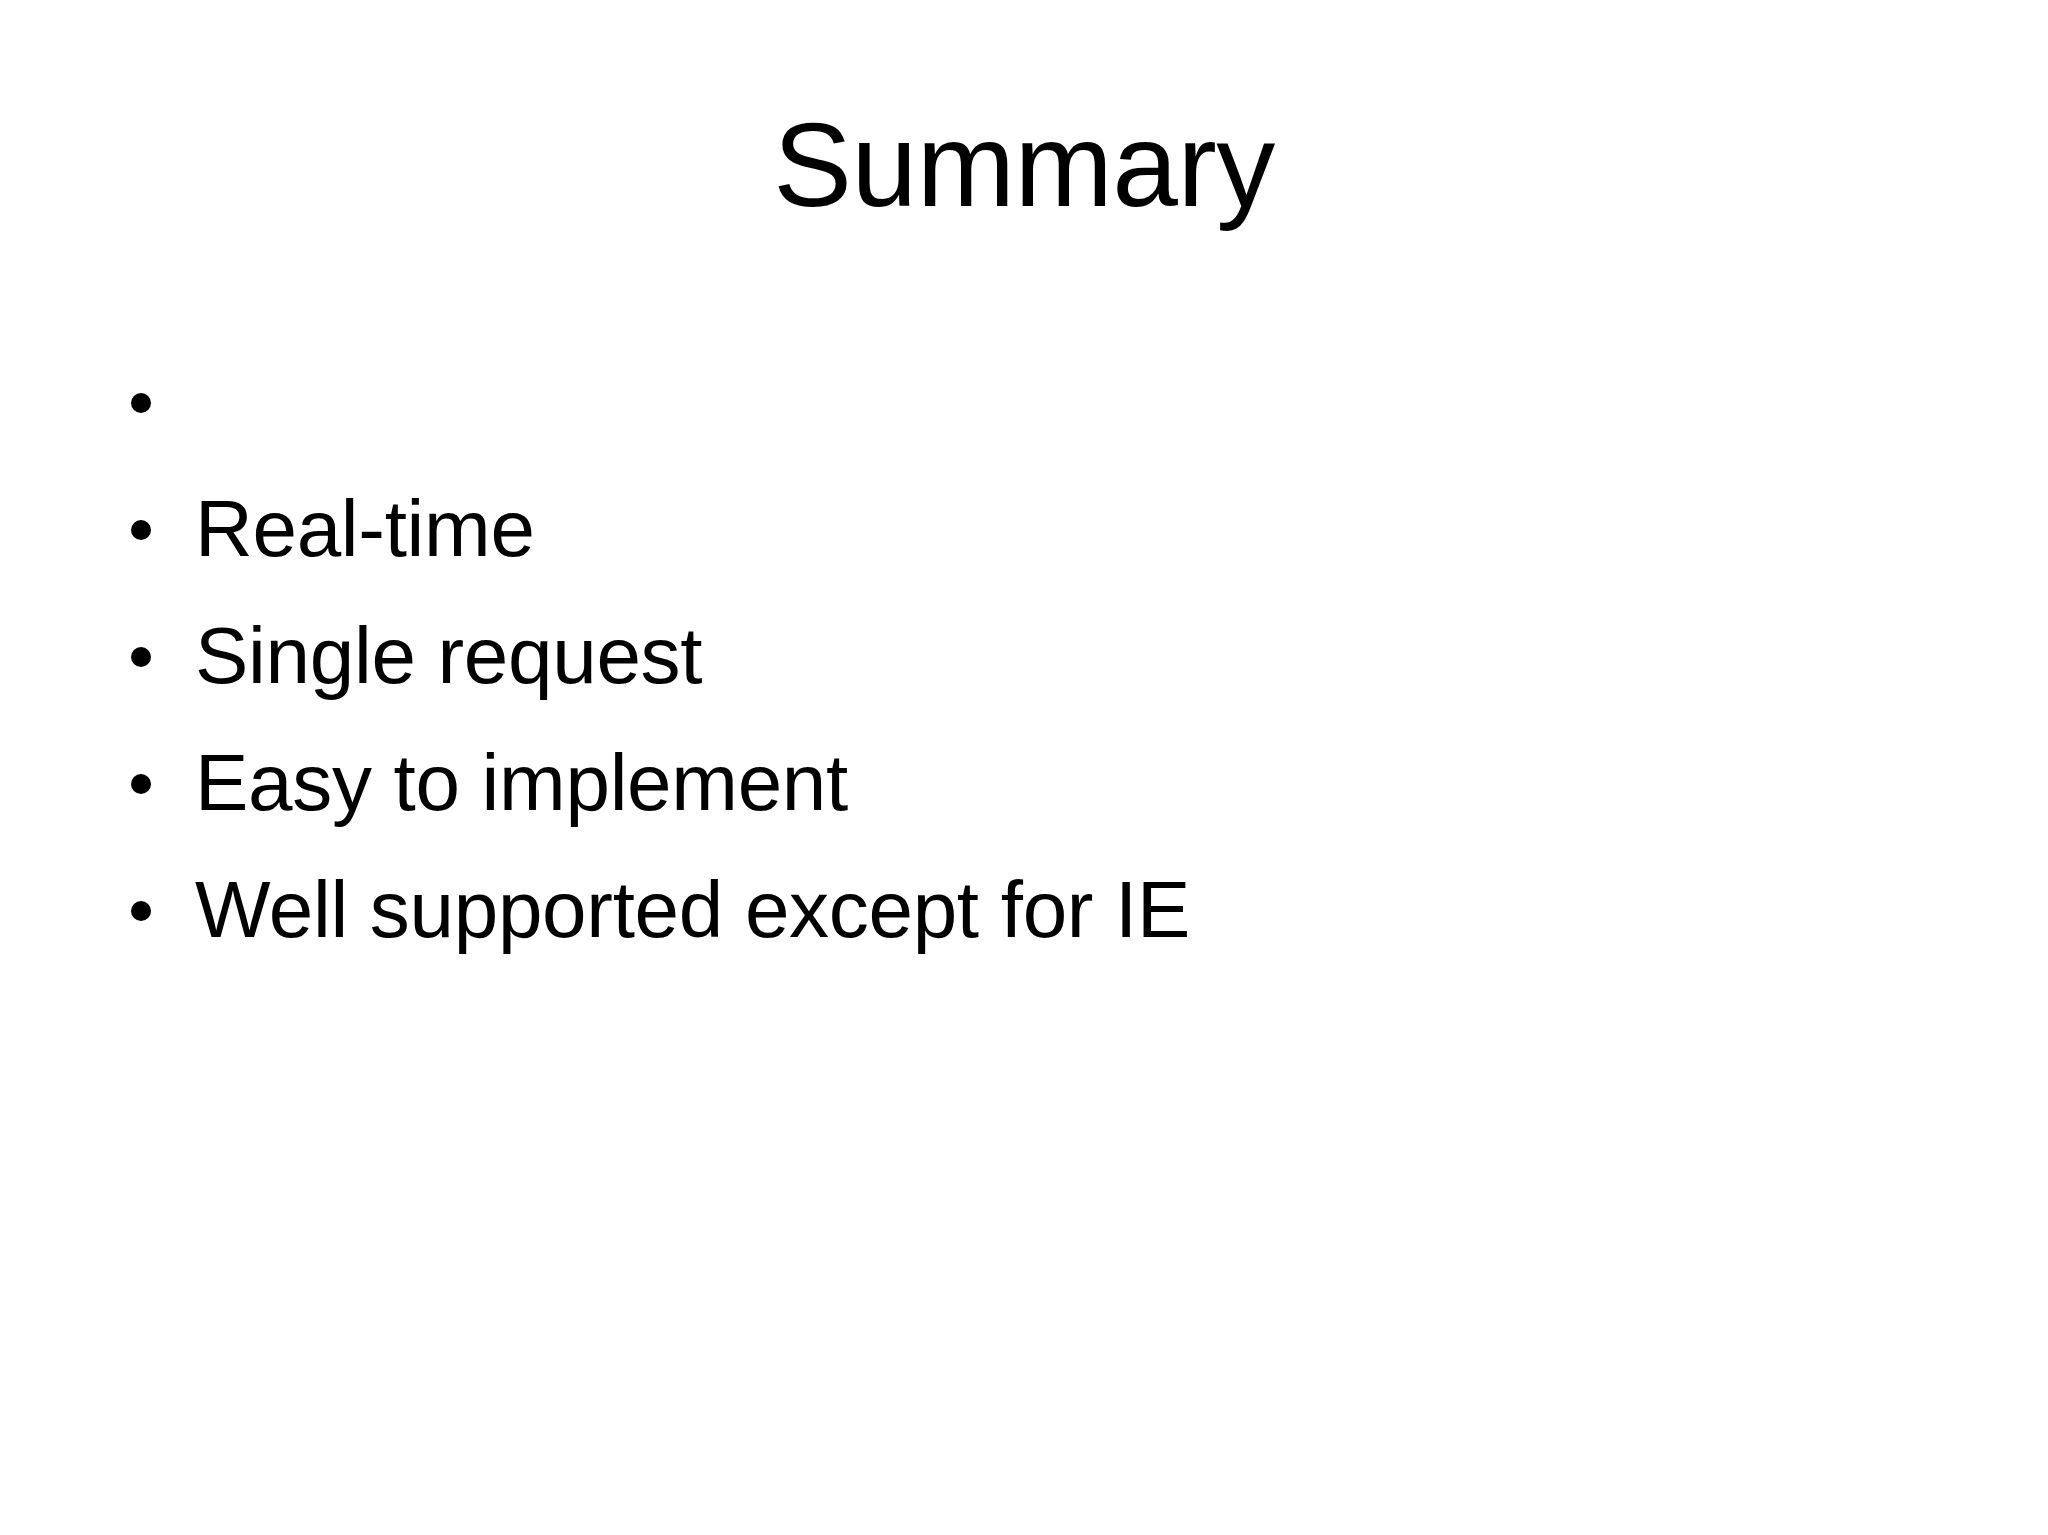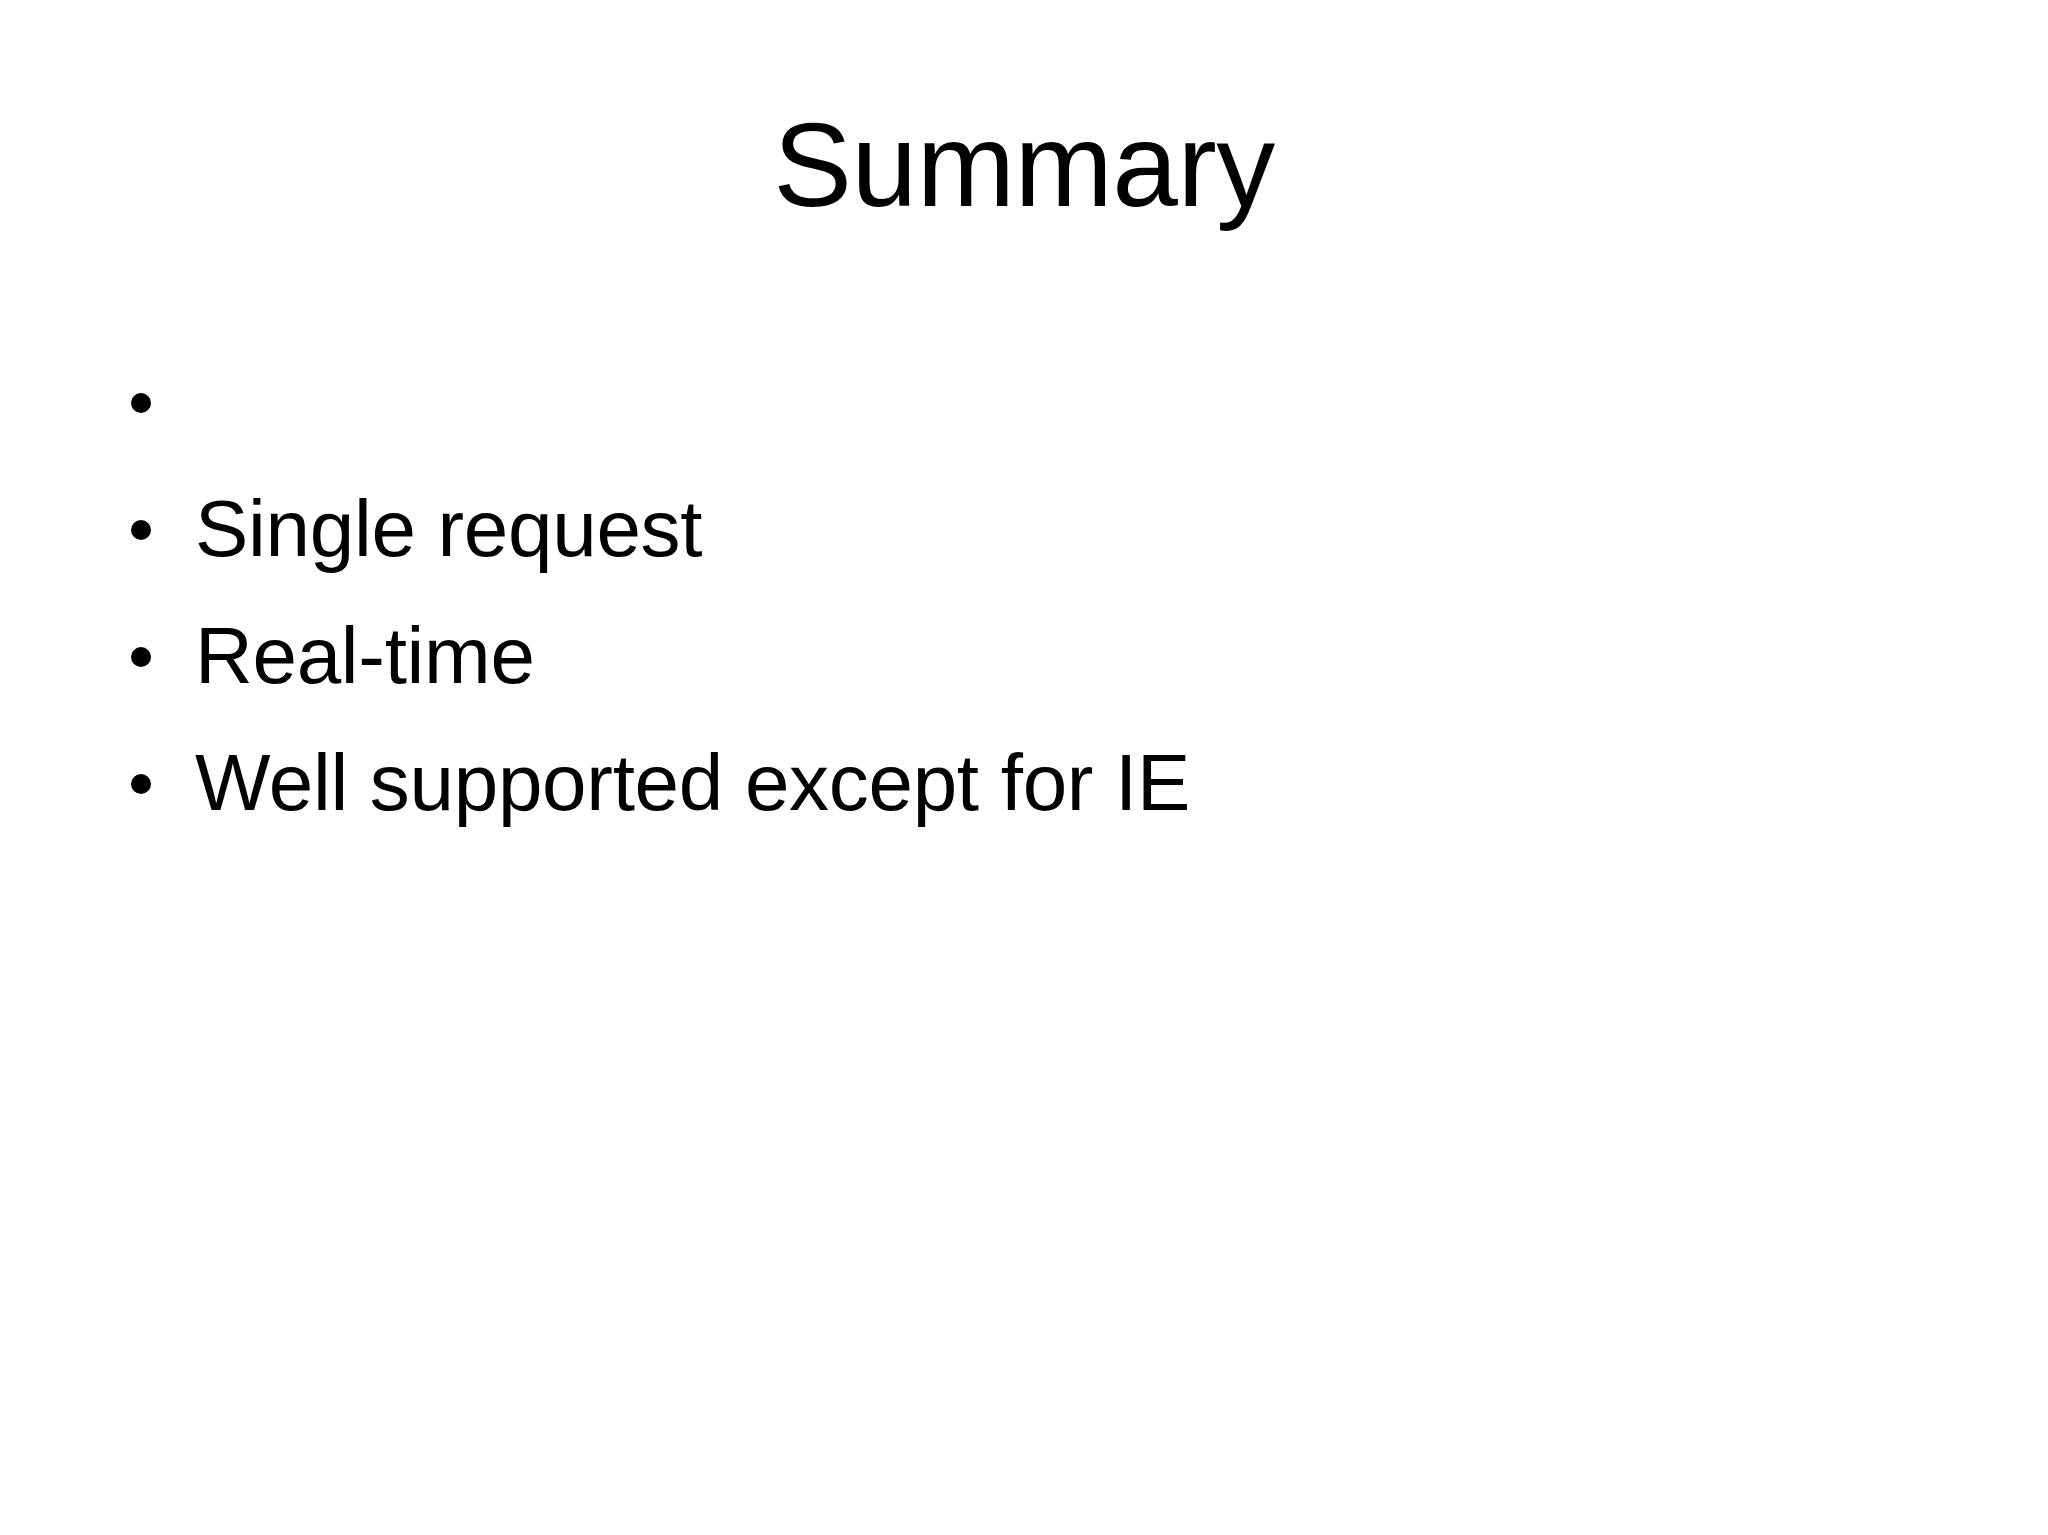--- a/index.html
+++ b/index.html
@@ -86,28 +86,32 @@
   <div class="slide-title">Summary</div>
 
   <ul class="bullet-list">
 
     <li class="bullet-item">
       <span class="bullet-marker"></span>
     </li>
 
     <li class="bullet-item">
       <span class="bullet-marker"></span>
+      <span class="bullet-text">Real-time</span>
+    </li>
+
+    <li class="bullet-item">
+      <span class="bullet-marker"></span>
       <span class="bullet-text">Single request</span>
     </li>
 
     <li class="bullet-item">
       <span class="bullet-marker"></span>
-      <span class="bullet-text">Real-time</span>
+      <span class="bullet-text">Easy to implement</span>
     </li>
-
 
     <li class="bullet-item">
       <span class="bullet-marker"></span>
       <span class="bullet-text">Well supported except for IE</span>
     </li>
 
   </ul>
 
 </div>
 

